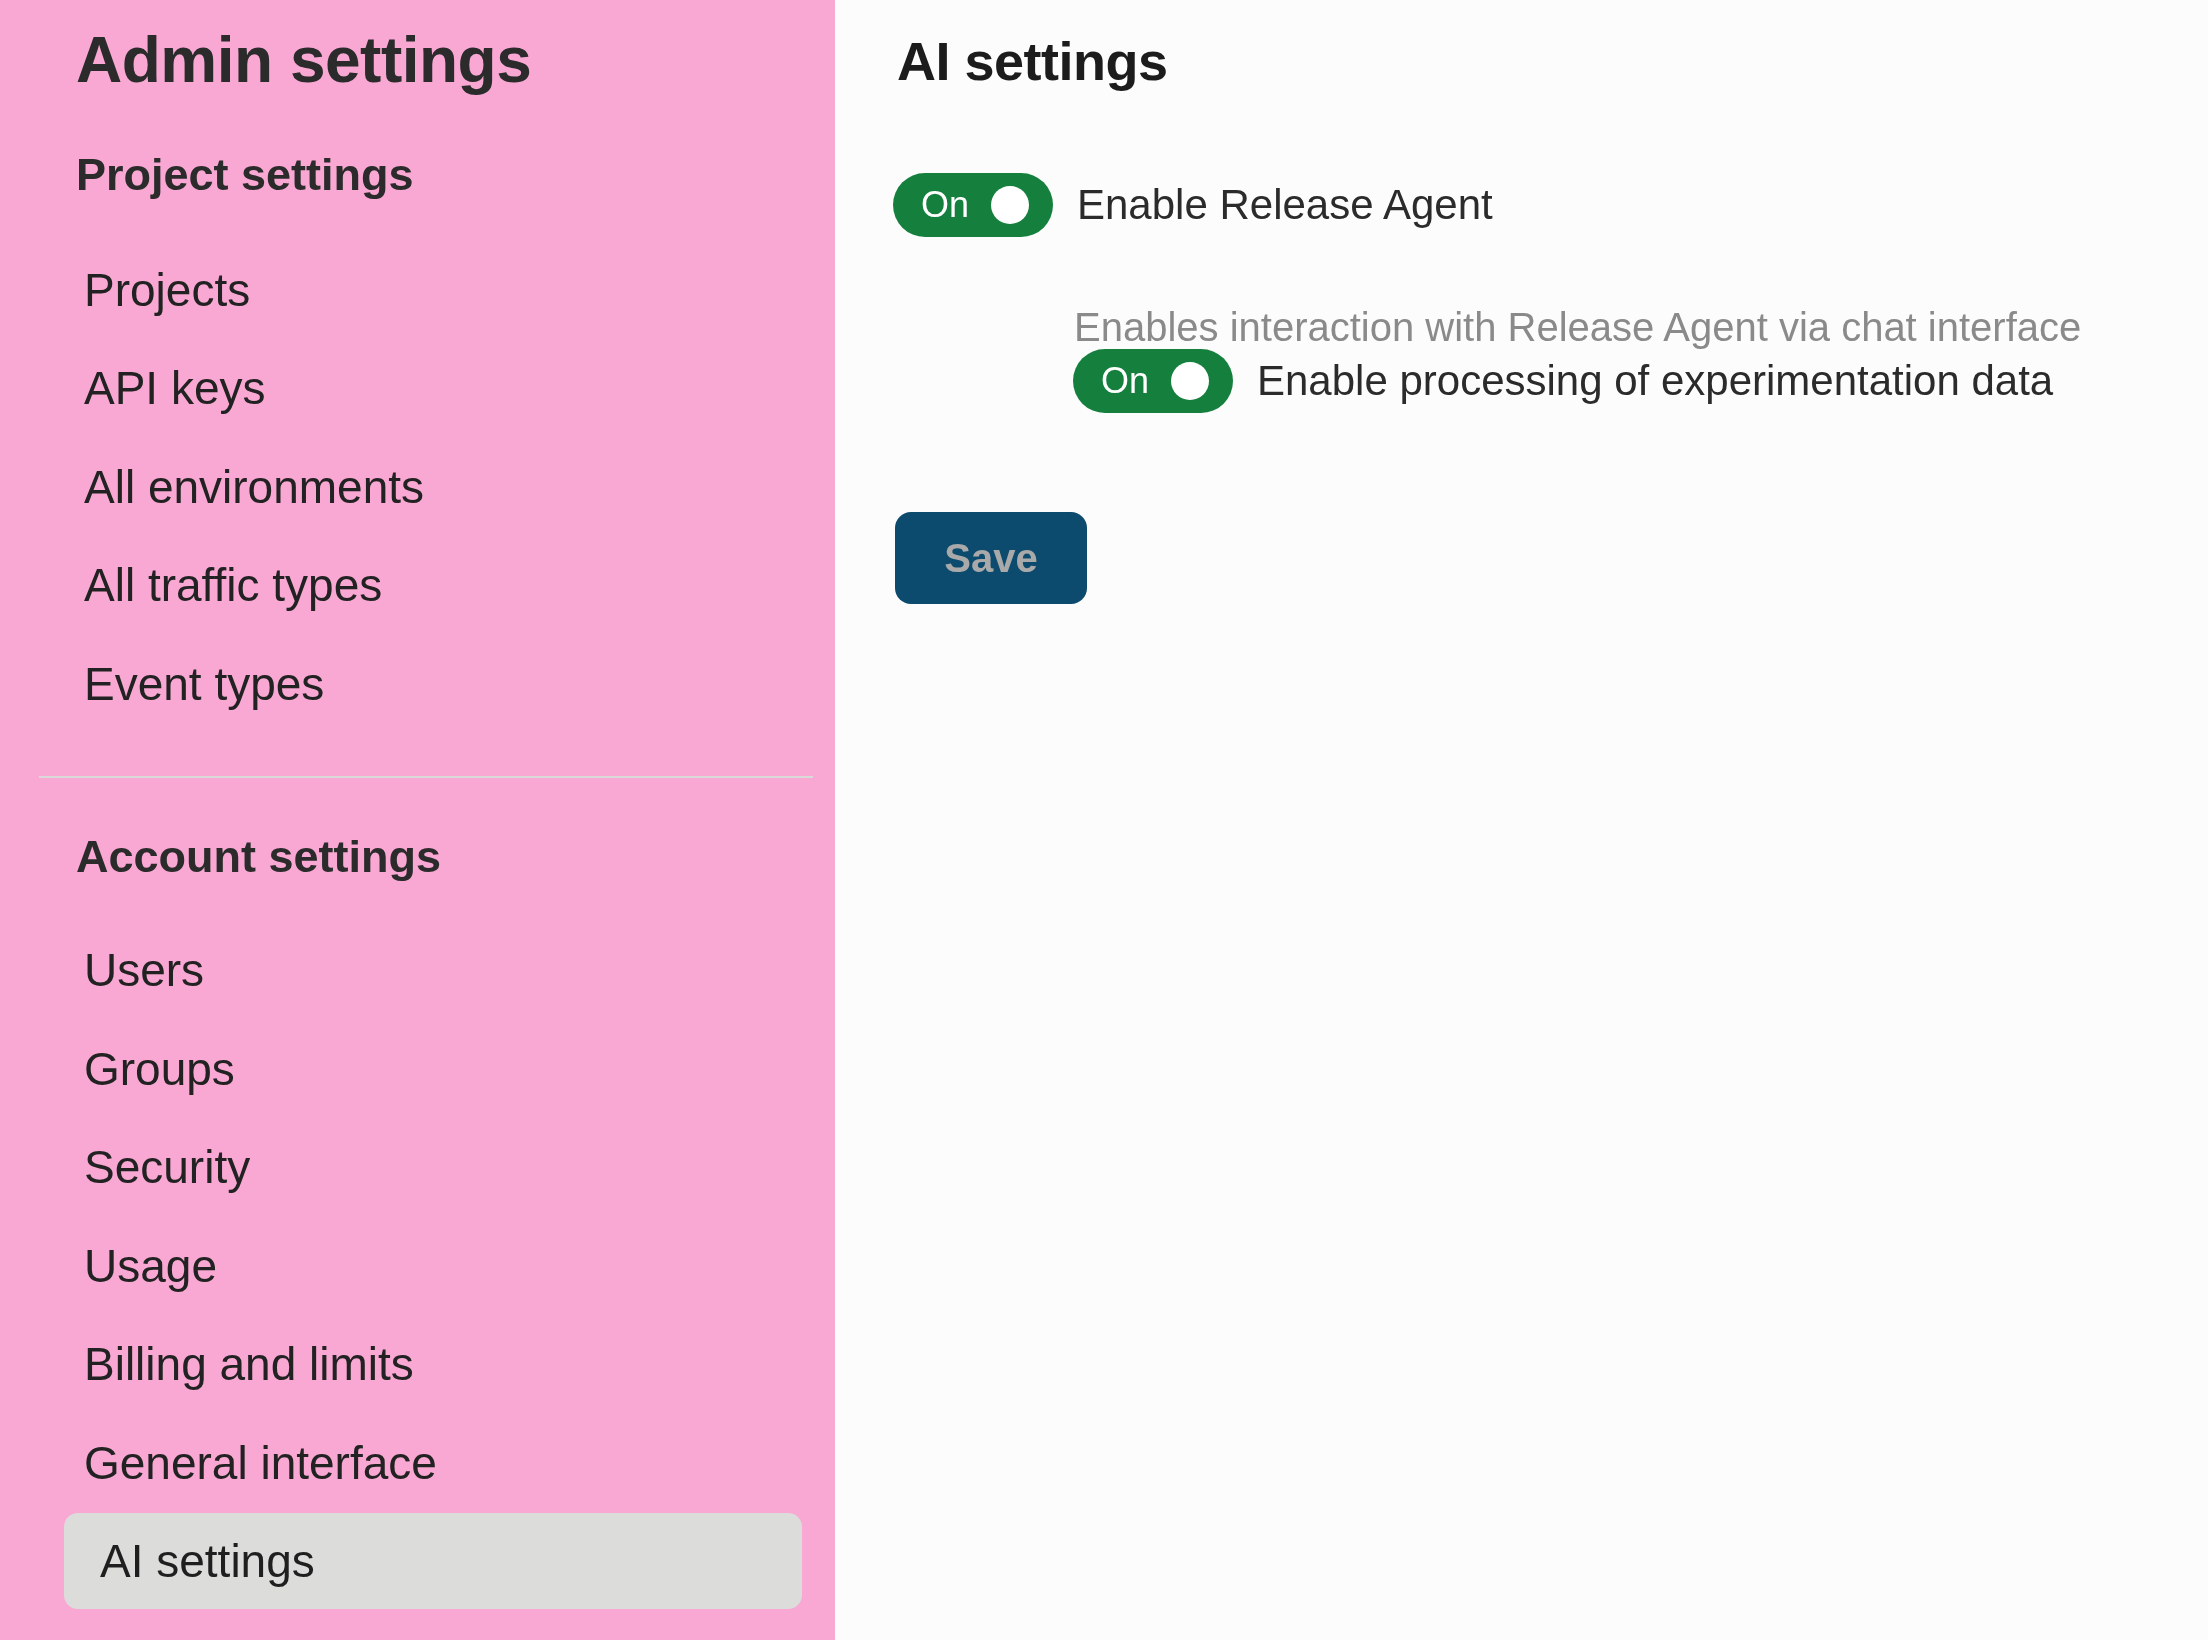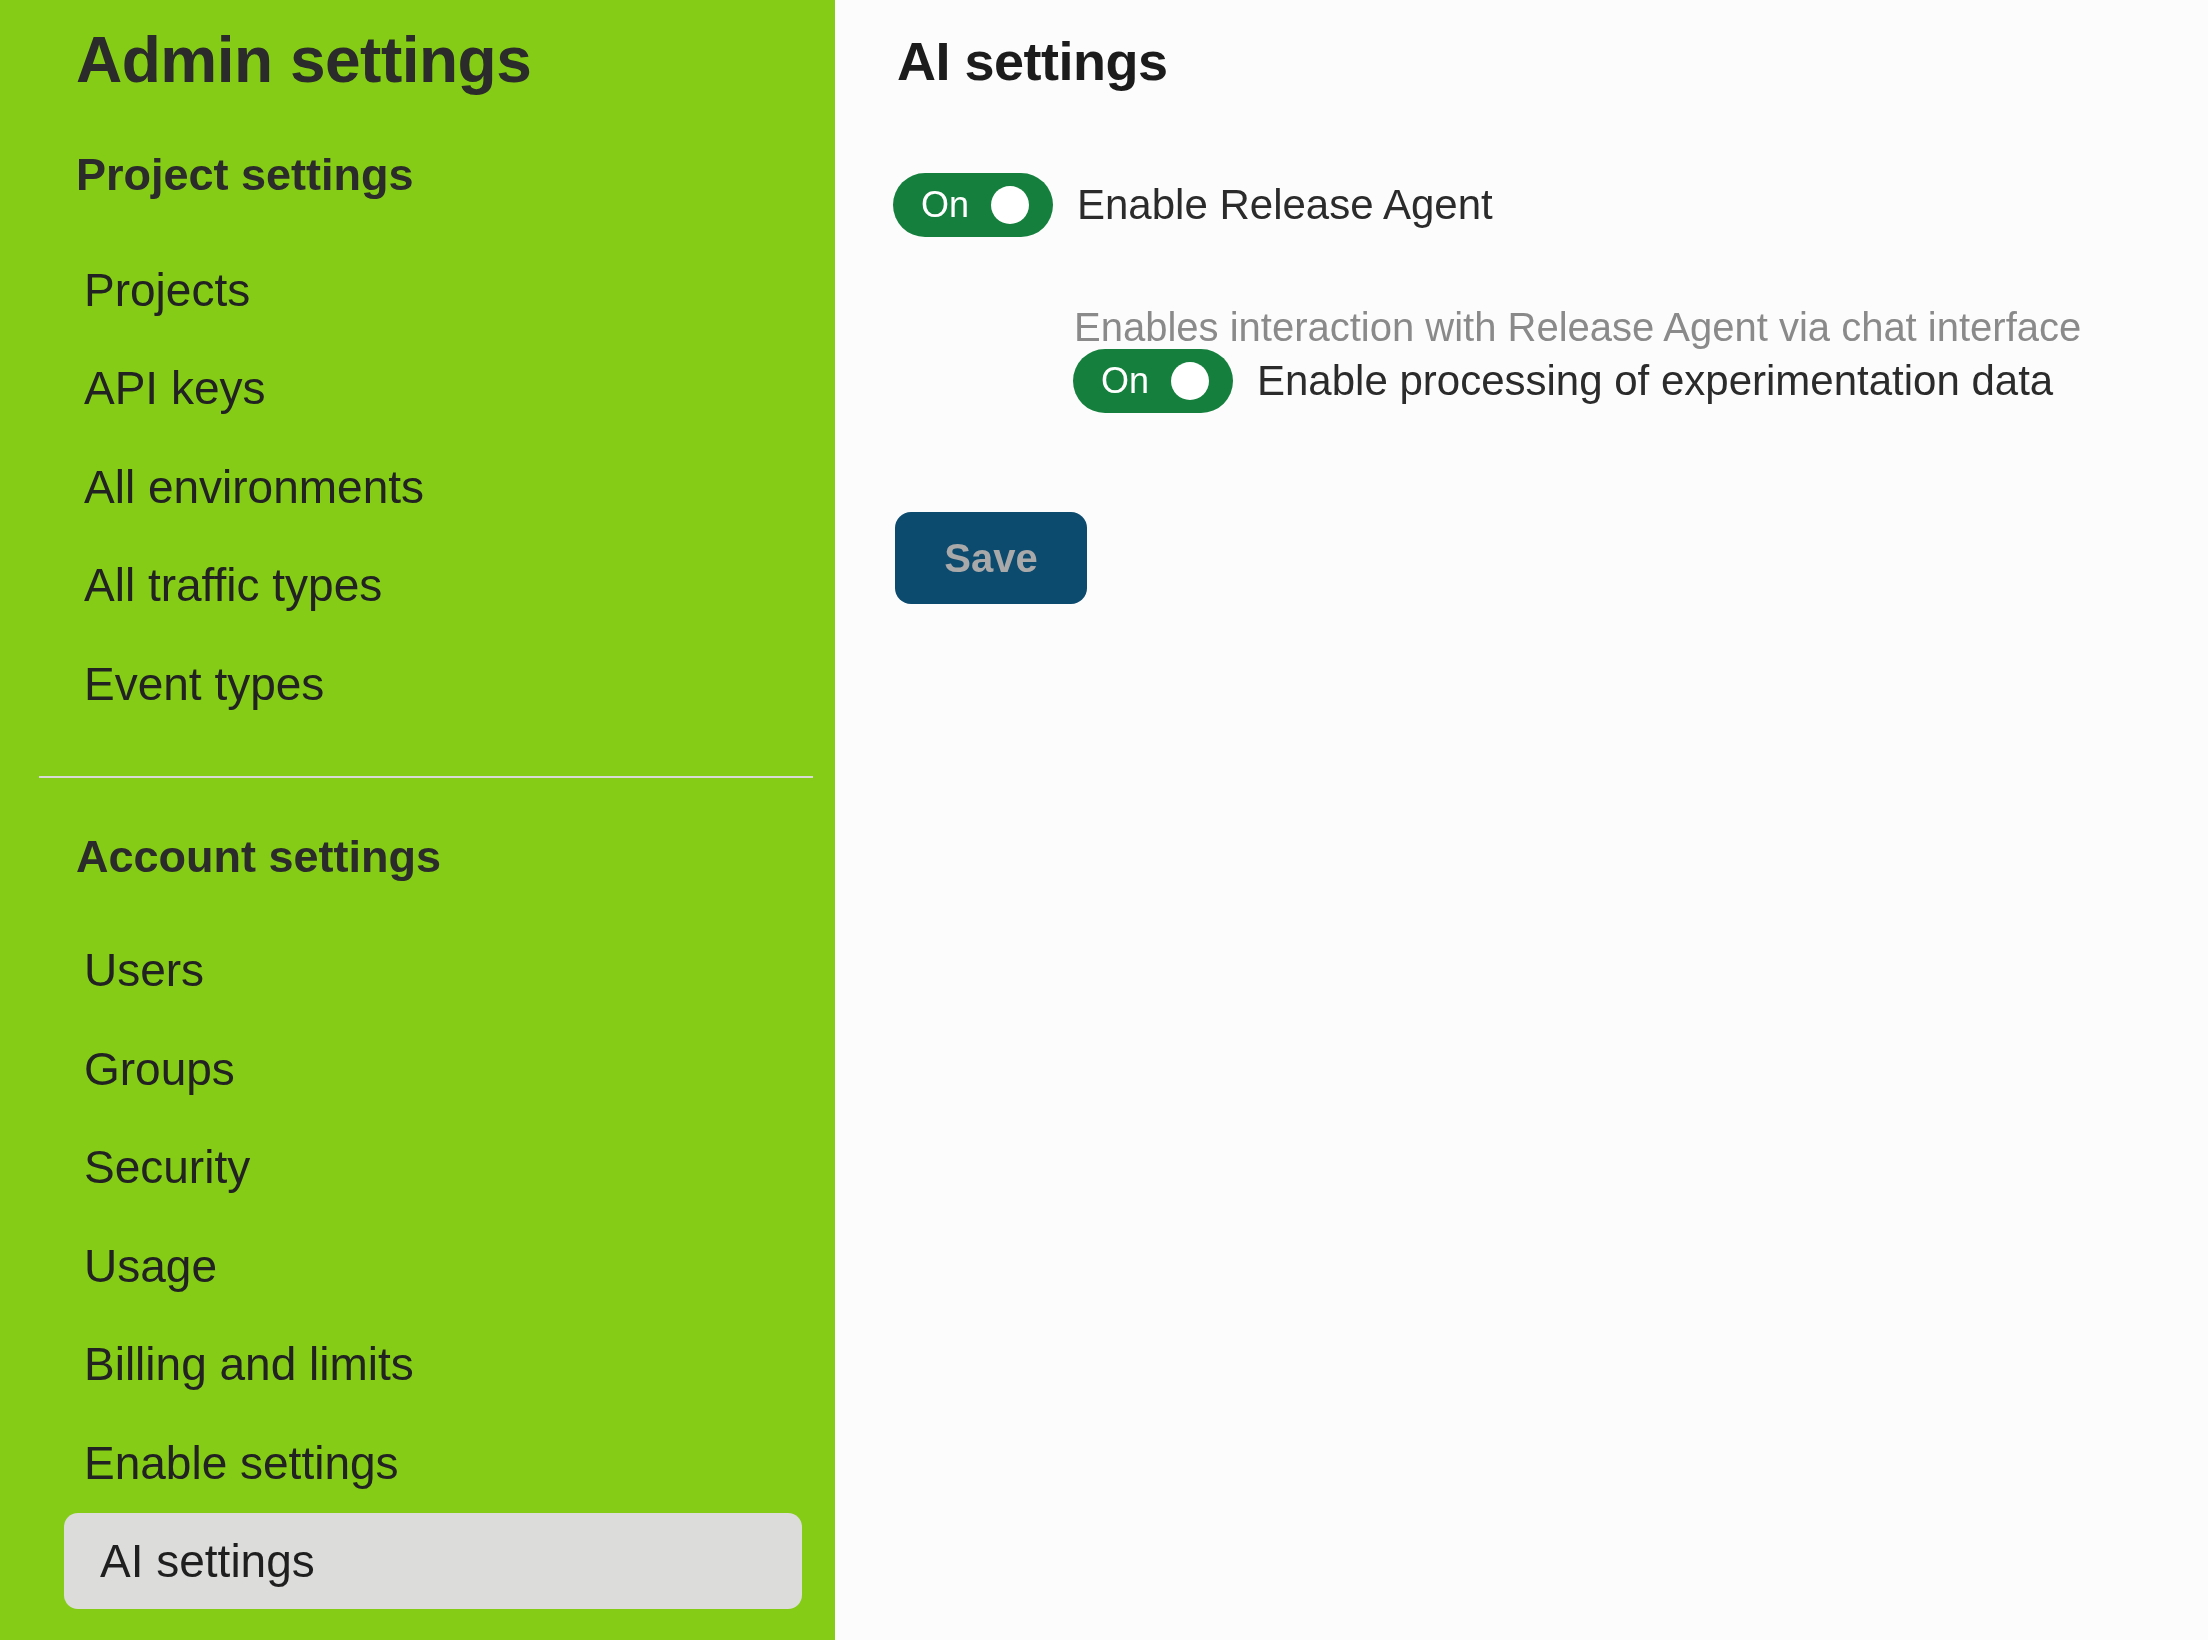--- a/index.html
+++ b/index.html
@@ -8,21 +8,21 @@
     font-family: "Liberation Sans", sans-serif;
     background: #fcfcfc;
     overflow: hidden;
     position: relative;
   }
 
   
   .sidebar {
     position: absolute; left: 0; top: 0;
     width: 835px; height: 1640px;
-    background: #84cc16;
+    background: #f9a8d4;
   }
   .sidebar-title {
     position: absolute; left: 76px; top: 24px;
     font-size: 64px; font-weight: 700; color: #2b2b2b;
     letter-spacing: -0.5px; line-height: 1.15;
   }
   .section-label {
     position: absolute; left: 76px;
     font-size: 45px; font-weight: 700; color: #2b2b2b;
     line-height: 1.15;
@@ -143,21 +143,21 @@
   <div class="nav-item" style="top:1117px">
     <span>Security</span>
   </div>
   <div class="nav-item" style="top:1216px">
     <span>Usage</span>
   </div>
   <div class="nav-item" style="top:1314px">
     <span>Billing and limits</span>
   </div>
   <div class="nav-item" style="top:1413px">
-    <span>Enable settings</span>
+    <span>General interface</span>
   </div>
 
   <div class="nav-highlight">
     <span>AI settings</span>
   </div>
 </aside>
 
 <main class="main">
   <h1 class="main-title">AI settings</h1>
 

